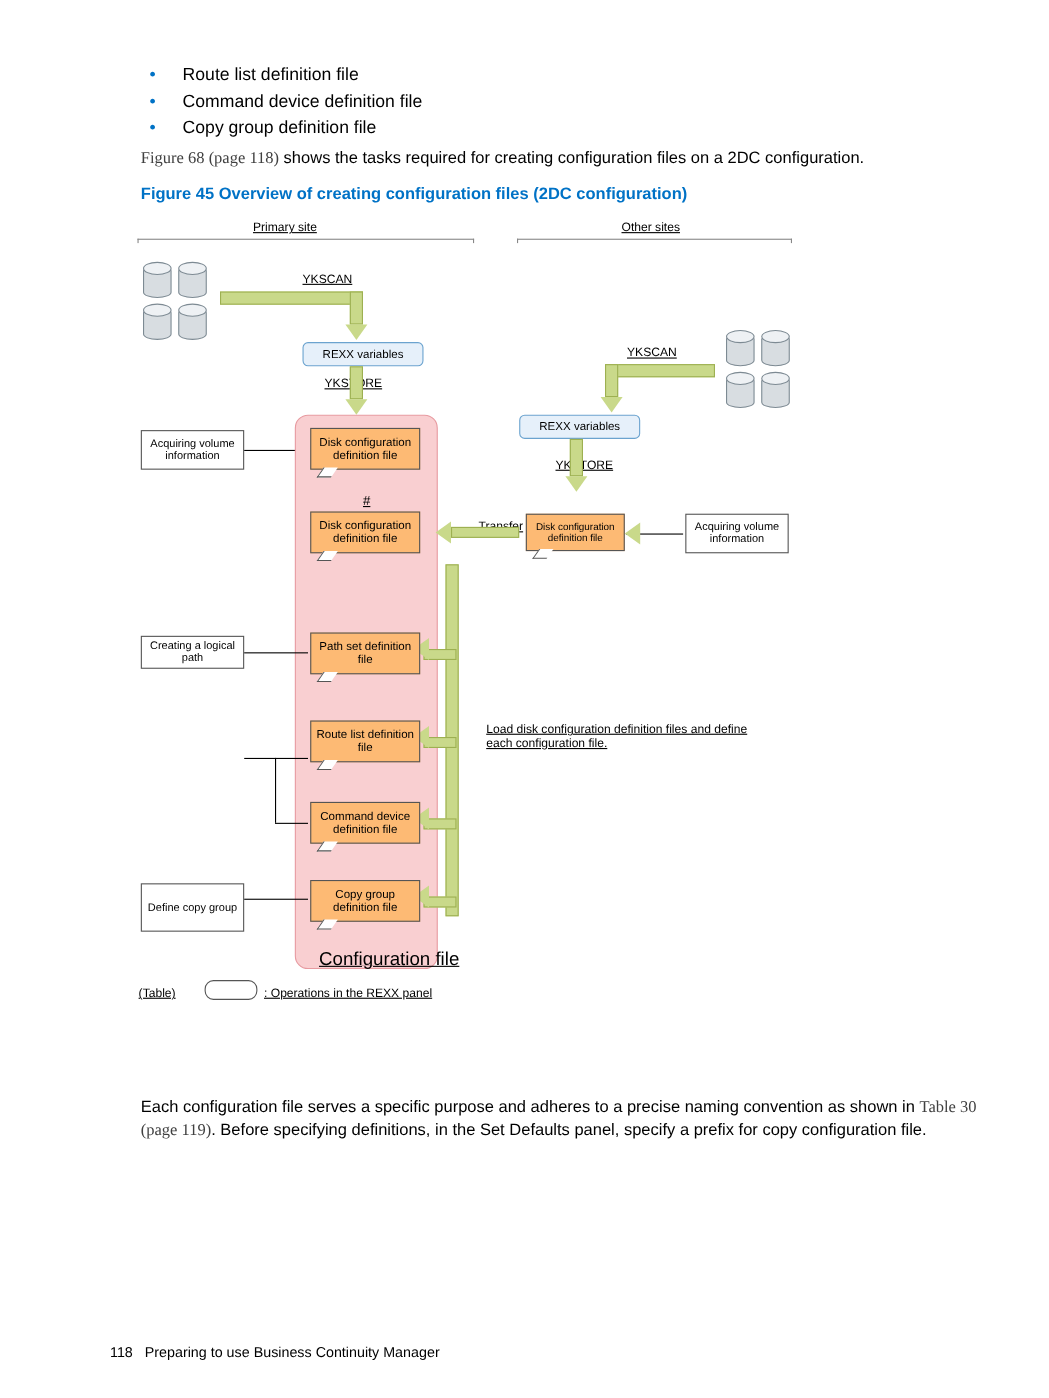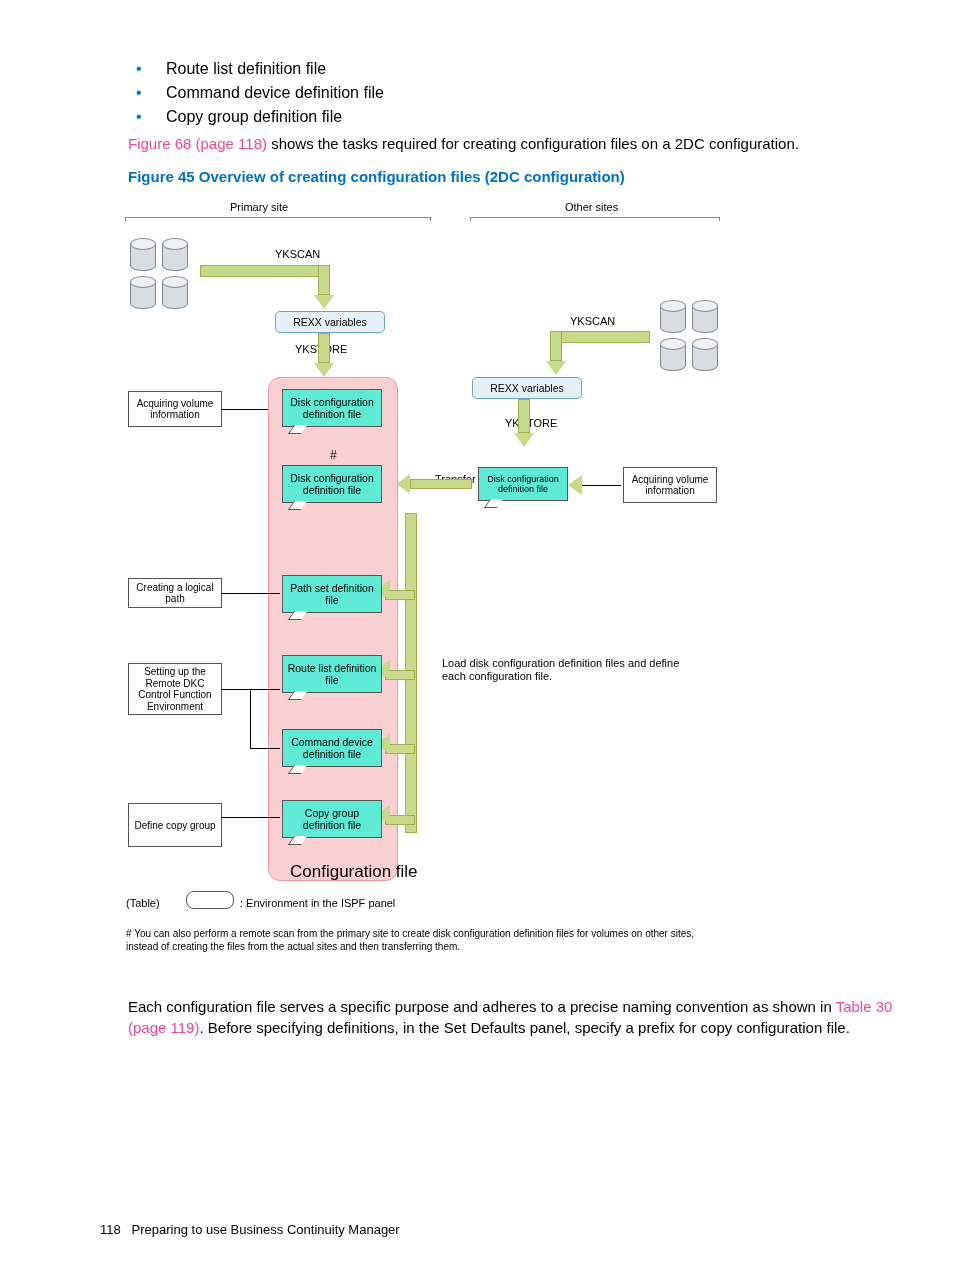--- a/index.html
+++ b/index.html
@@ -15,49 +15,49 @@
   ul.bul { list-style: none; padding-left: 8px; margin-bottom: 8px; }
   ul.bul li { margin-bottom: 6px; }
   ul.bul li::before {
     content: "•";
     color: #0072c6;
     display: inline-block;
     width: 30px;
     font-size: 16px;
   }
   .body-text { font-size: 15px; line-height: 1.35; margin-bottom: 14px; }
-  .link { color: #ec4899; }
+  .link { color: #404040; font-family: Liberation Serif, serif; }
   .fig-title { color: #0072c6; font-weight: bold; font-size: 15px; margin-bottom: 18px; }
   .footer { position: absolute; bottom: 34px; left: 100px; font-size: 13px; }
   .footer-num { font-weight: normal; }
 
   
   .diagram {
     position: relative;
     width: 605px;
     height: 780px;
     margin-left: -8px;
     margin-bottom: 14px;
   }
-  .dlabel { position: absolute; font-size: 11px; text-align: center; line-height: 1.15; }
+  .dlabel { position: absolute; font-size: 11px; text-align: center; line-height: 1.15; text-decoration: underline; }
 
   .site-box { position: absolute; border: 1px solid #888; top: 14px; }
   .site-primary { left: 5px; width: 306px; height: 4px; border-bottom: none; }
   .site-other   { left: 350px; width: 250px; height: 4px; border-bottom: none; }
   .site-t { top: -2px; }
 
   .task-box {
     position: absolute; border: 1px solid #555; background: #fff;
     font-size: 10px; padding: 4px 2px; text-align: center; width: 94px;
     display: flex; align-items: center; justify-content: center;
     line-height: 1.15;
   }
 
   .config-box {
-    position: absolute; border: 1px solid #555; background: #5eead4;
+    position: absolute; border: 1px solid #555; background: #fdba74;
     font-size: 10.5px; text-align: center; width: 100px; height: 38px;
     display: flex; align-items: center; justify-content: center;
     line-height: 1.15; padding: 2px;
   }
   .config-box.sm { font-size: 9px; height: 34px; width: 90px; }
   .config-box::after {
     content: ""; position: absolute; left: 8px; bottom: -8px;
     width: 12px; height: 8px; background: #fff;
     border-left: 1px solid #555; border-bottom: 1px solid #555;
     transform: skewX(-35deg);
@@ -188,39 +188,37 @@
   <div class="green-head" style="left:253px;top:460px;transform:rotate(90deg)"></div>
   <div class="green-head" style="left:253px;top:534px;transform:rotate(90deg)"></div>
   <div class="green-head" style="left:253px;top:605px;transform:rotate(90deg)"></div>
 
   <div class="dlabel" style="left:322px;top:454px;width:260px;text-align:left;font-size:11px">Load disk configuration definition files and define each configuration file.</div>
 
   <div class="task-box" style="left:8px;top:375px;height:30px">Creating a logical path</div>
   <div class="hline" style="left:102px;top:390px;width:58px"></div>
   <div class="config-box" style="left:162px;top:372px">Path set definition file</div>
 
-  <div class="task-box" style="left:8px;top:460px;height:52px">Setting up the Remote DKC Control Function Environment</div>
   <div class="hline" style="left:102px;top:486px;width:58px"></div>
   <div class="config-box" style="left:162px;top:452px">Route list definition file</div>
 
   <div class="config-box" style="left:162px;top:526px">Command device definition file</div>
   <div class="vline" style="left:130px;top:486px;height:59px"></div>
   <div class="hline" style="left:130px;top:545px;width:30px"></div>
 
   <div class="task-box" style="left:8px;top:600px;height:44px">Define copy group</div>
   <div class="hline" style="left:102px;top:614px;width:58px"></div>
   <div class="config-box" style="left:162px;top:597px">Copy group definition file</div>
 
   <div class="dlabel" style="left:170px;top:659px;font-size:17px">Configuration file</div>
 
   <div class="dlabel" style="left:6px;top:694px">(Table)</div>
   <div class="ispf-box" style="left:66px;top:688px"></div>
-  <div class="dlabel" style="left:120px;top:694px;text-align:left">: Environment in the ISPF panel</div>
-
-  <div class="footnote" style="left:6px;top:724px"># You can also perform a remote scan from the primary site to create disk configuration definition files for volumes on other sites, instead of creating the files from the actual sites and then transferring them.</div>
+  <div class="dlabel" style="left:120px;top:694px;text-align:left">: Operations in the REXX panel</div>
+
 </div>
 
 <p class="body-text">
   <span>Each configuration file serves a specific purpose and adheres to a precise naming convention as shown in </span><span class="link">Table 30 (page 119)</span><span>. Before specifying definitions, in the Set Defaults panel, specify a prefix for copy configuration file.</span>
 </p>
 
 <div class="footer">
   <span class="footer-num">118</span>&nbsp;&nbsp;&nbsp;<span>Preparing to use Business Continuity Manager</span>
 </div>
 

